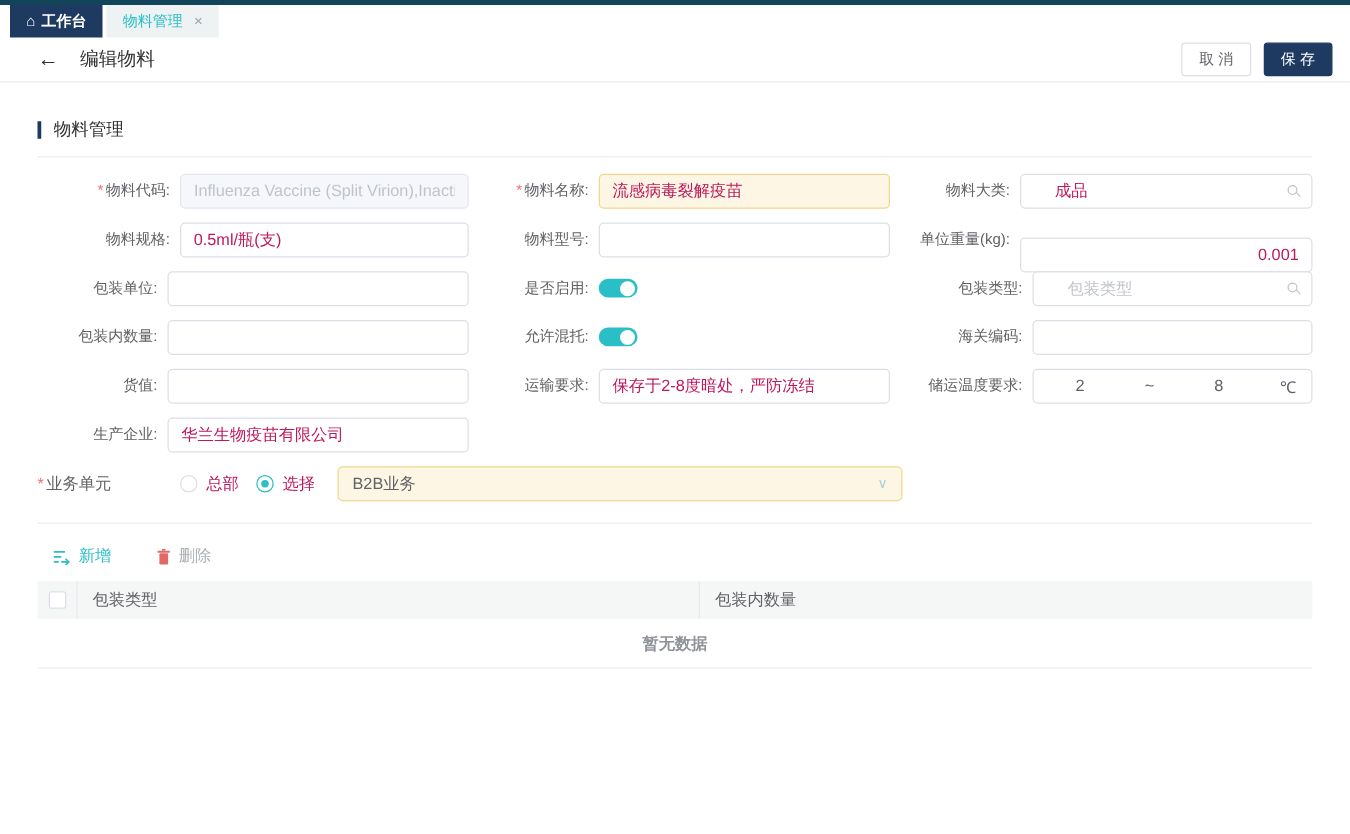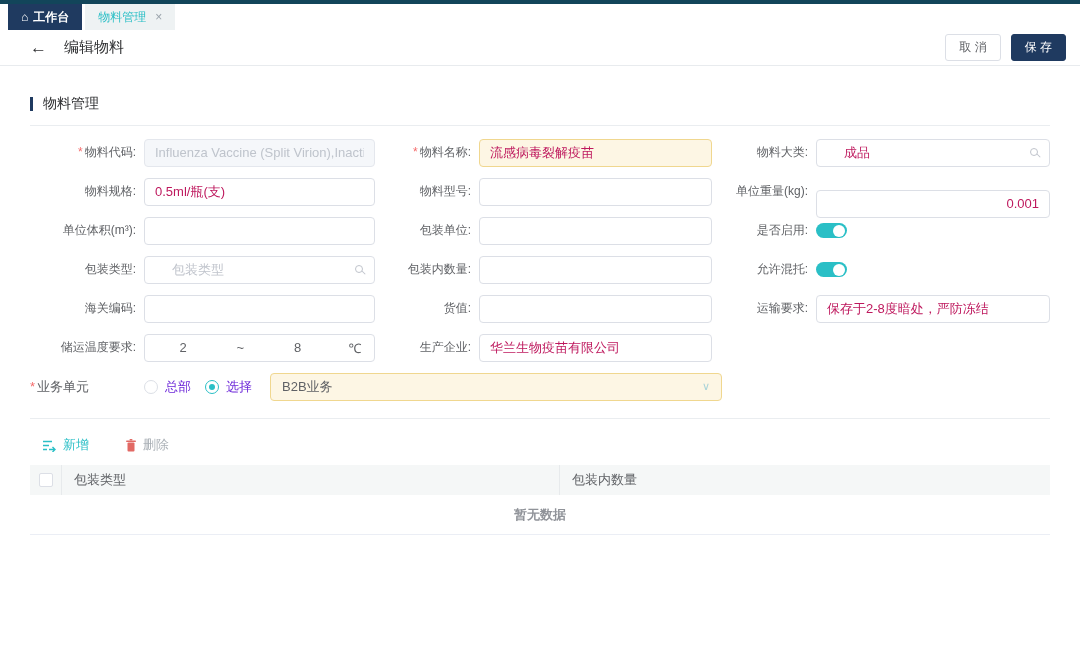--- a/index.html
+++ b/index.html
@@ -47,21 +47,21 @@
   .toggle { width:31px; height:15px; border-radius:8px; background:#2abfc6; position:relative; cursor:pointer; }
   .toggle::after { content:""; position:absolute; right:2px; top:1.5px; width:12px; height:12px; border-radius:50%; background:#fff; }
   .temp-box { flex:1; height:28px; border:1px solid #dcdfe6; border-radius:4px; display:flex; align-items:center; color:#606266; }
   .temp-seg { flex:2; text-align:center; } .temp-seg.narrow { flex:1; } .temp-unit { flex:1; text-align:center; }
   
   .bu-row { display:flex; align-items:center; height:39px; }
   .bu-label { flex:0 0 114px; text-align:left; padding-right:8px; color:#606266; white-space:nowrap; }
   .radio { width:14px; height:14px; border:1px solid #dcdfe6; border-radius:50%; background:#fff; position:relative; display:inline-block; cursor:pointer; }
   .radio.on { border-color:#2abfc6; }
   .radio.on::after { content:""; position:absolute; left:3px; top:3px; width:6px; height:6px; border-radius:50%; background:#2abfc6; }
-  .radio-lab { margin:0 14px 0 7px; color:#6d28d9;font-family:Liberation Serif, serif; }
+  .radio-lab { margin:0 14px 0 7px; color:#be185d;font-family:Liberation Serif, serif; }
   .bu-select { width:452px; height:28px; background:#fdf6e4; border:1px solid #f0d78f; border-radius:4px; display:flex; align-items:center; justify-content:space-between; padding:0 11px; color:#606266; margin-left:4px; cursor:pointer; }
   .chev { color:#a9d3d8; font-size:11px; }
   
   .tool-row { display:flex; align-items:center; gap:36px; margin-top:17px; padding-left:12px; }
   .tool-btn { display:flex; align-items:center; gap:6px; font-size:13px; cursor:pointer; }
   .tool-add { color:#2abfc6; }
   .tool-del { color:#aab0b6; }
   .tbl { margin-top:11px; }
   .tbl-head { display:flex; background:#f5f7f7; height:30px; align-items:center; color:#606266; }
   .th { height:100%; display:flex; align-items:center; }
@@ -127,24 +127,20 @@
     </div>
     <div class="f-item c2">
       <span class="f-label">物料型号:</span>
       <input class="f-input" value="" style="">
     </div>
     <div class="f-item c3">
       <span class="f-label">单位重量(kg):</span>
       <input class="f-input right" value="0.001" style="">
     </div>
 
-    <div class="f-item c1">
-      <span class="f-label">单位体积(m³):</span>
-      <input class="f-input" value="" style="">
-    </div>
     <div class="f-item c2">
       <span class="f-label">包装单位:</span>
       <input class="f-input" value="" style="">
     </div>
     <div class="f-item c3">
       <span class="f-label">是否启用:</span>
       <span class="toggle"></span>
     </div>
 
     <div class="f-item c1">

